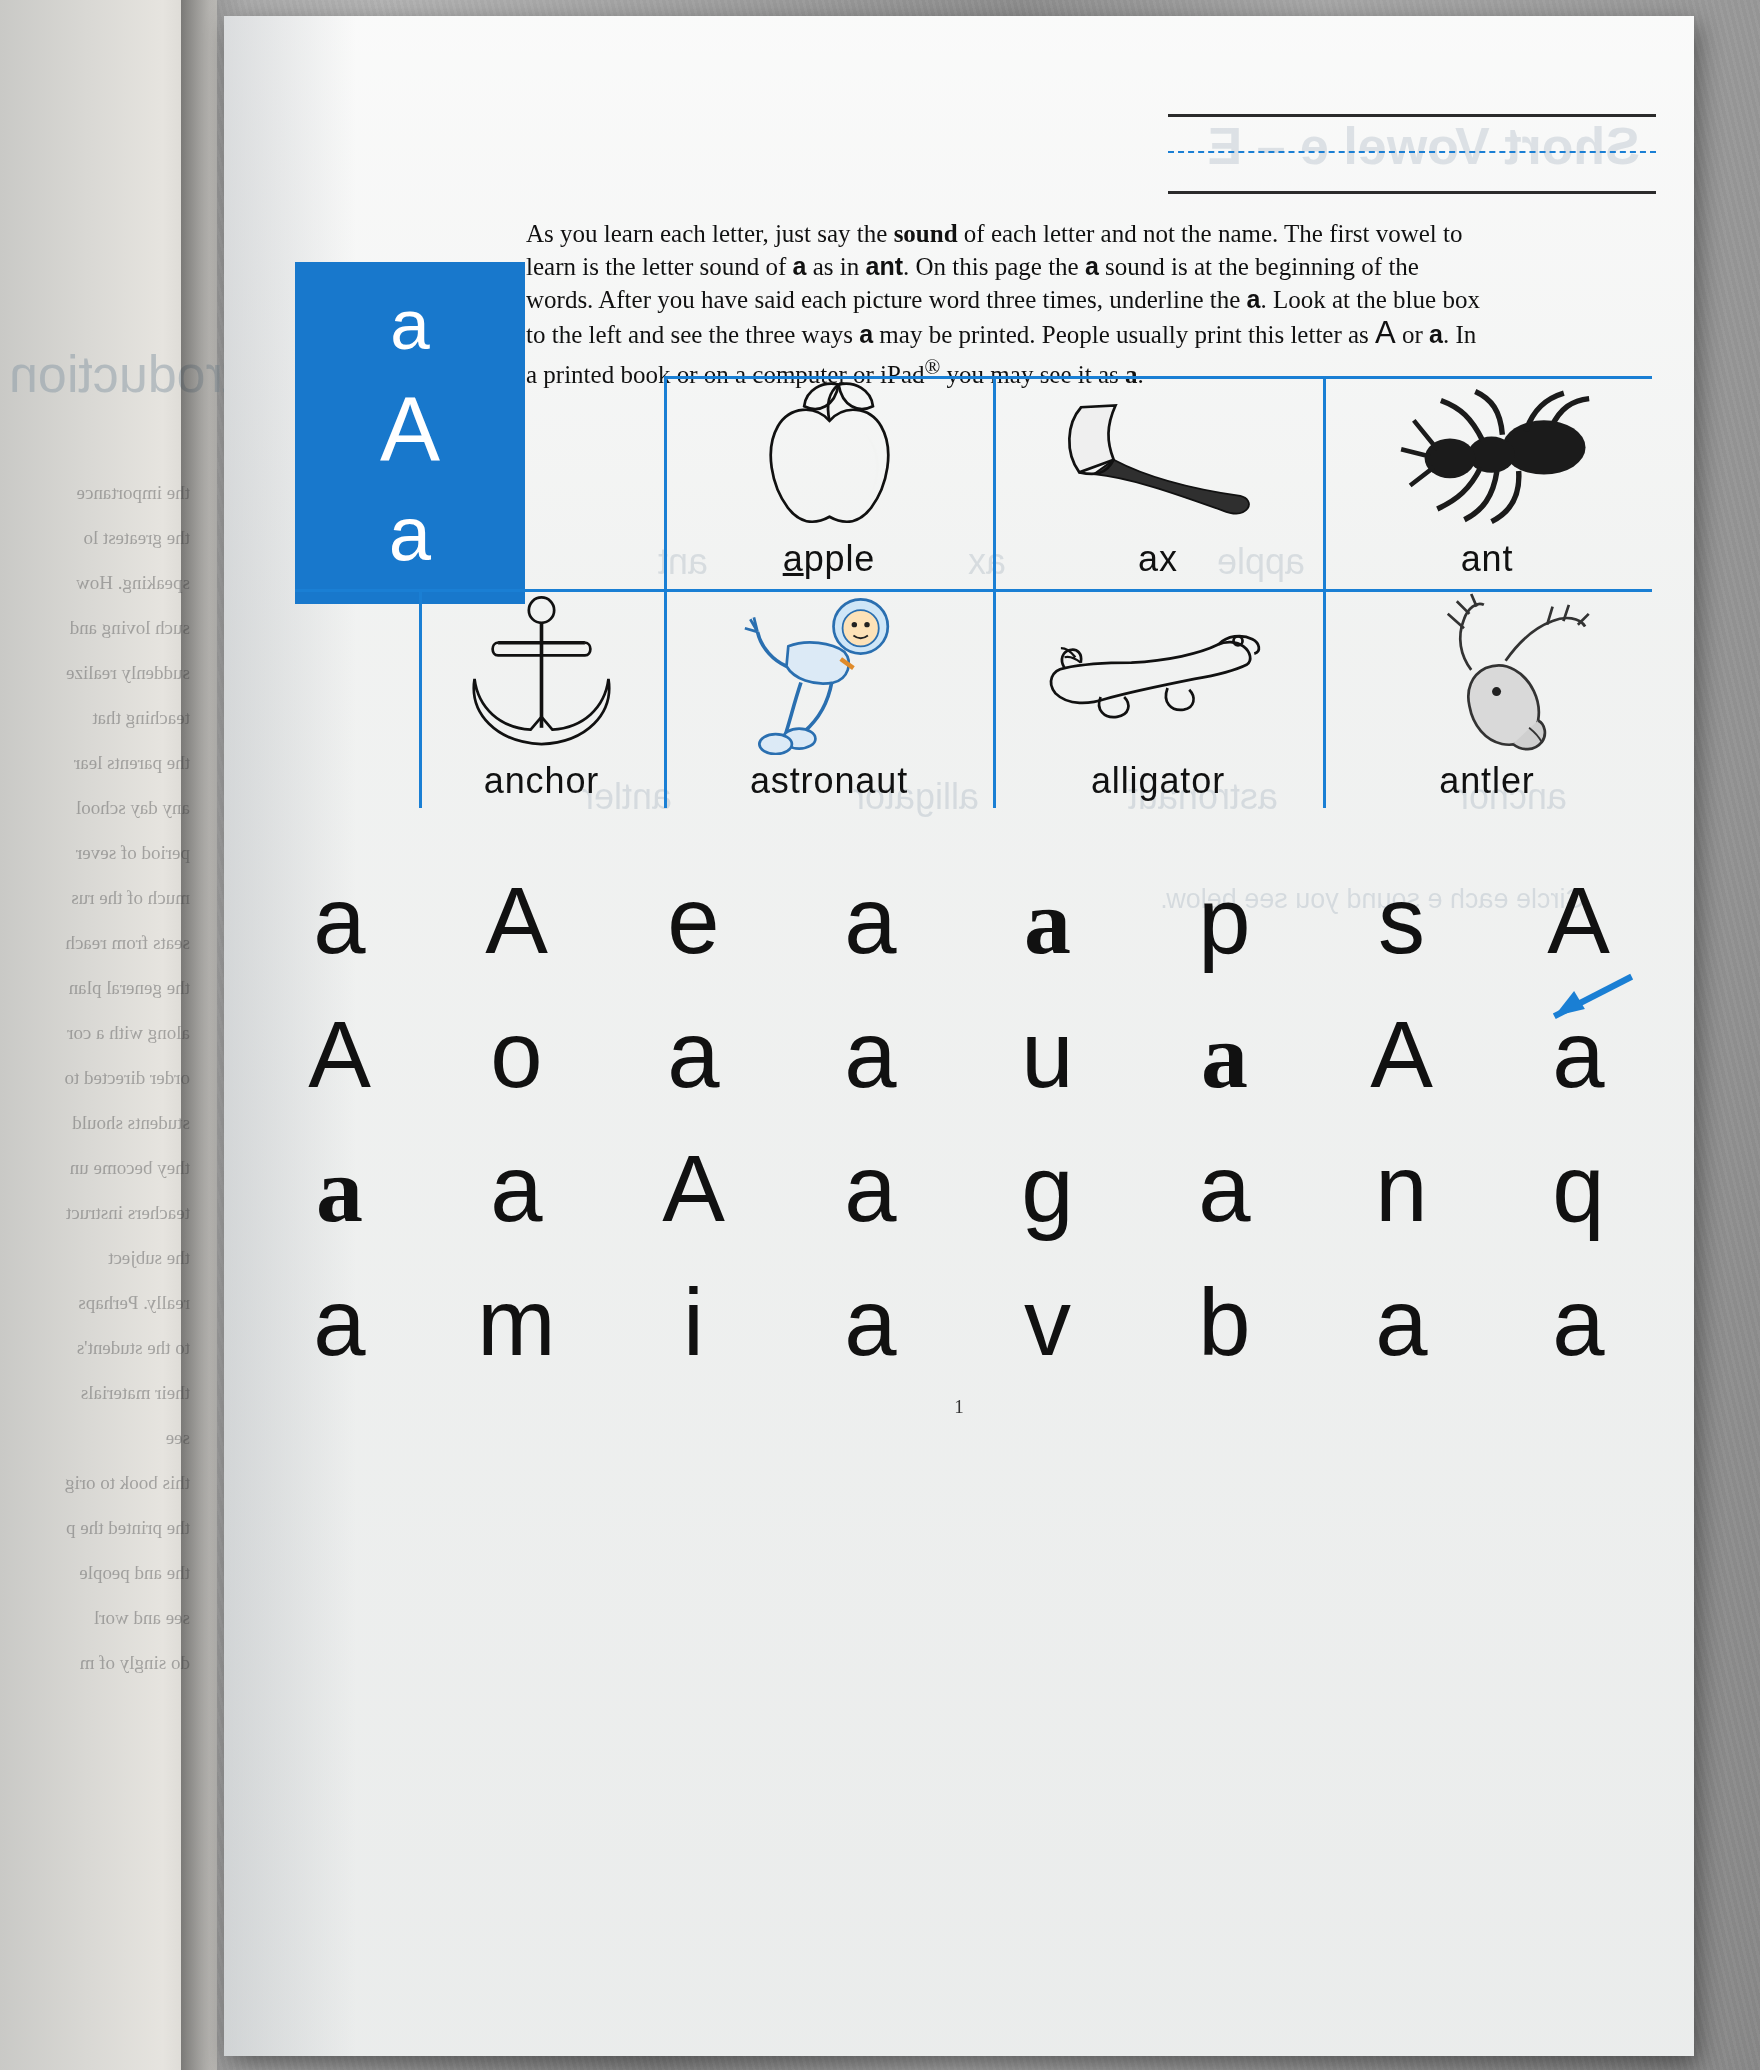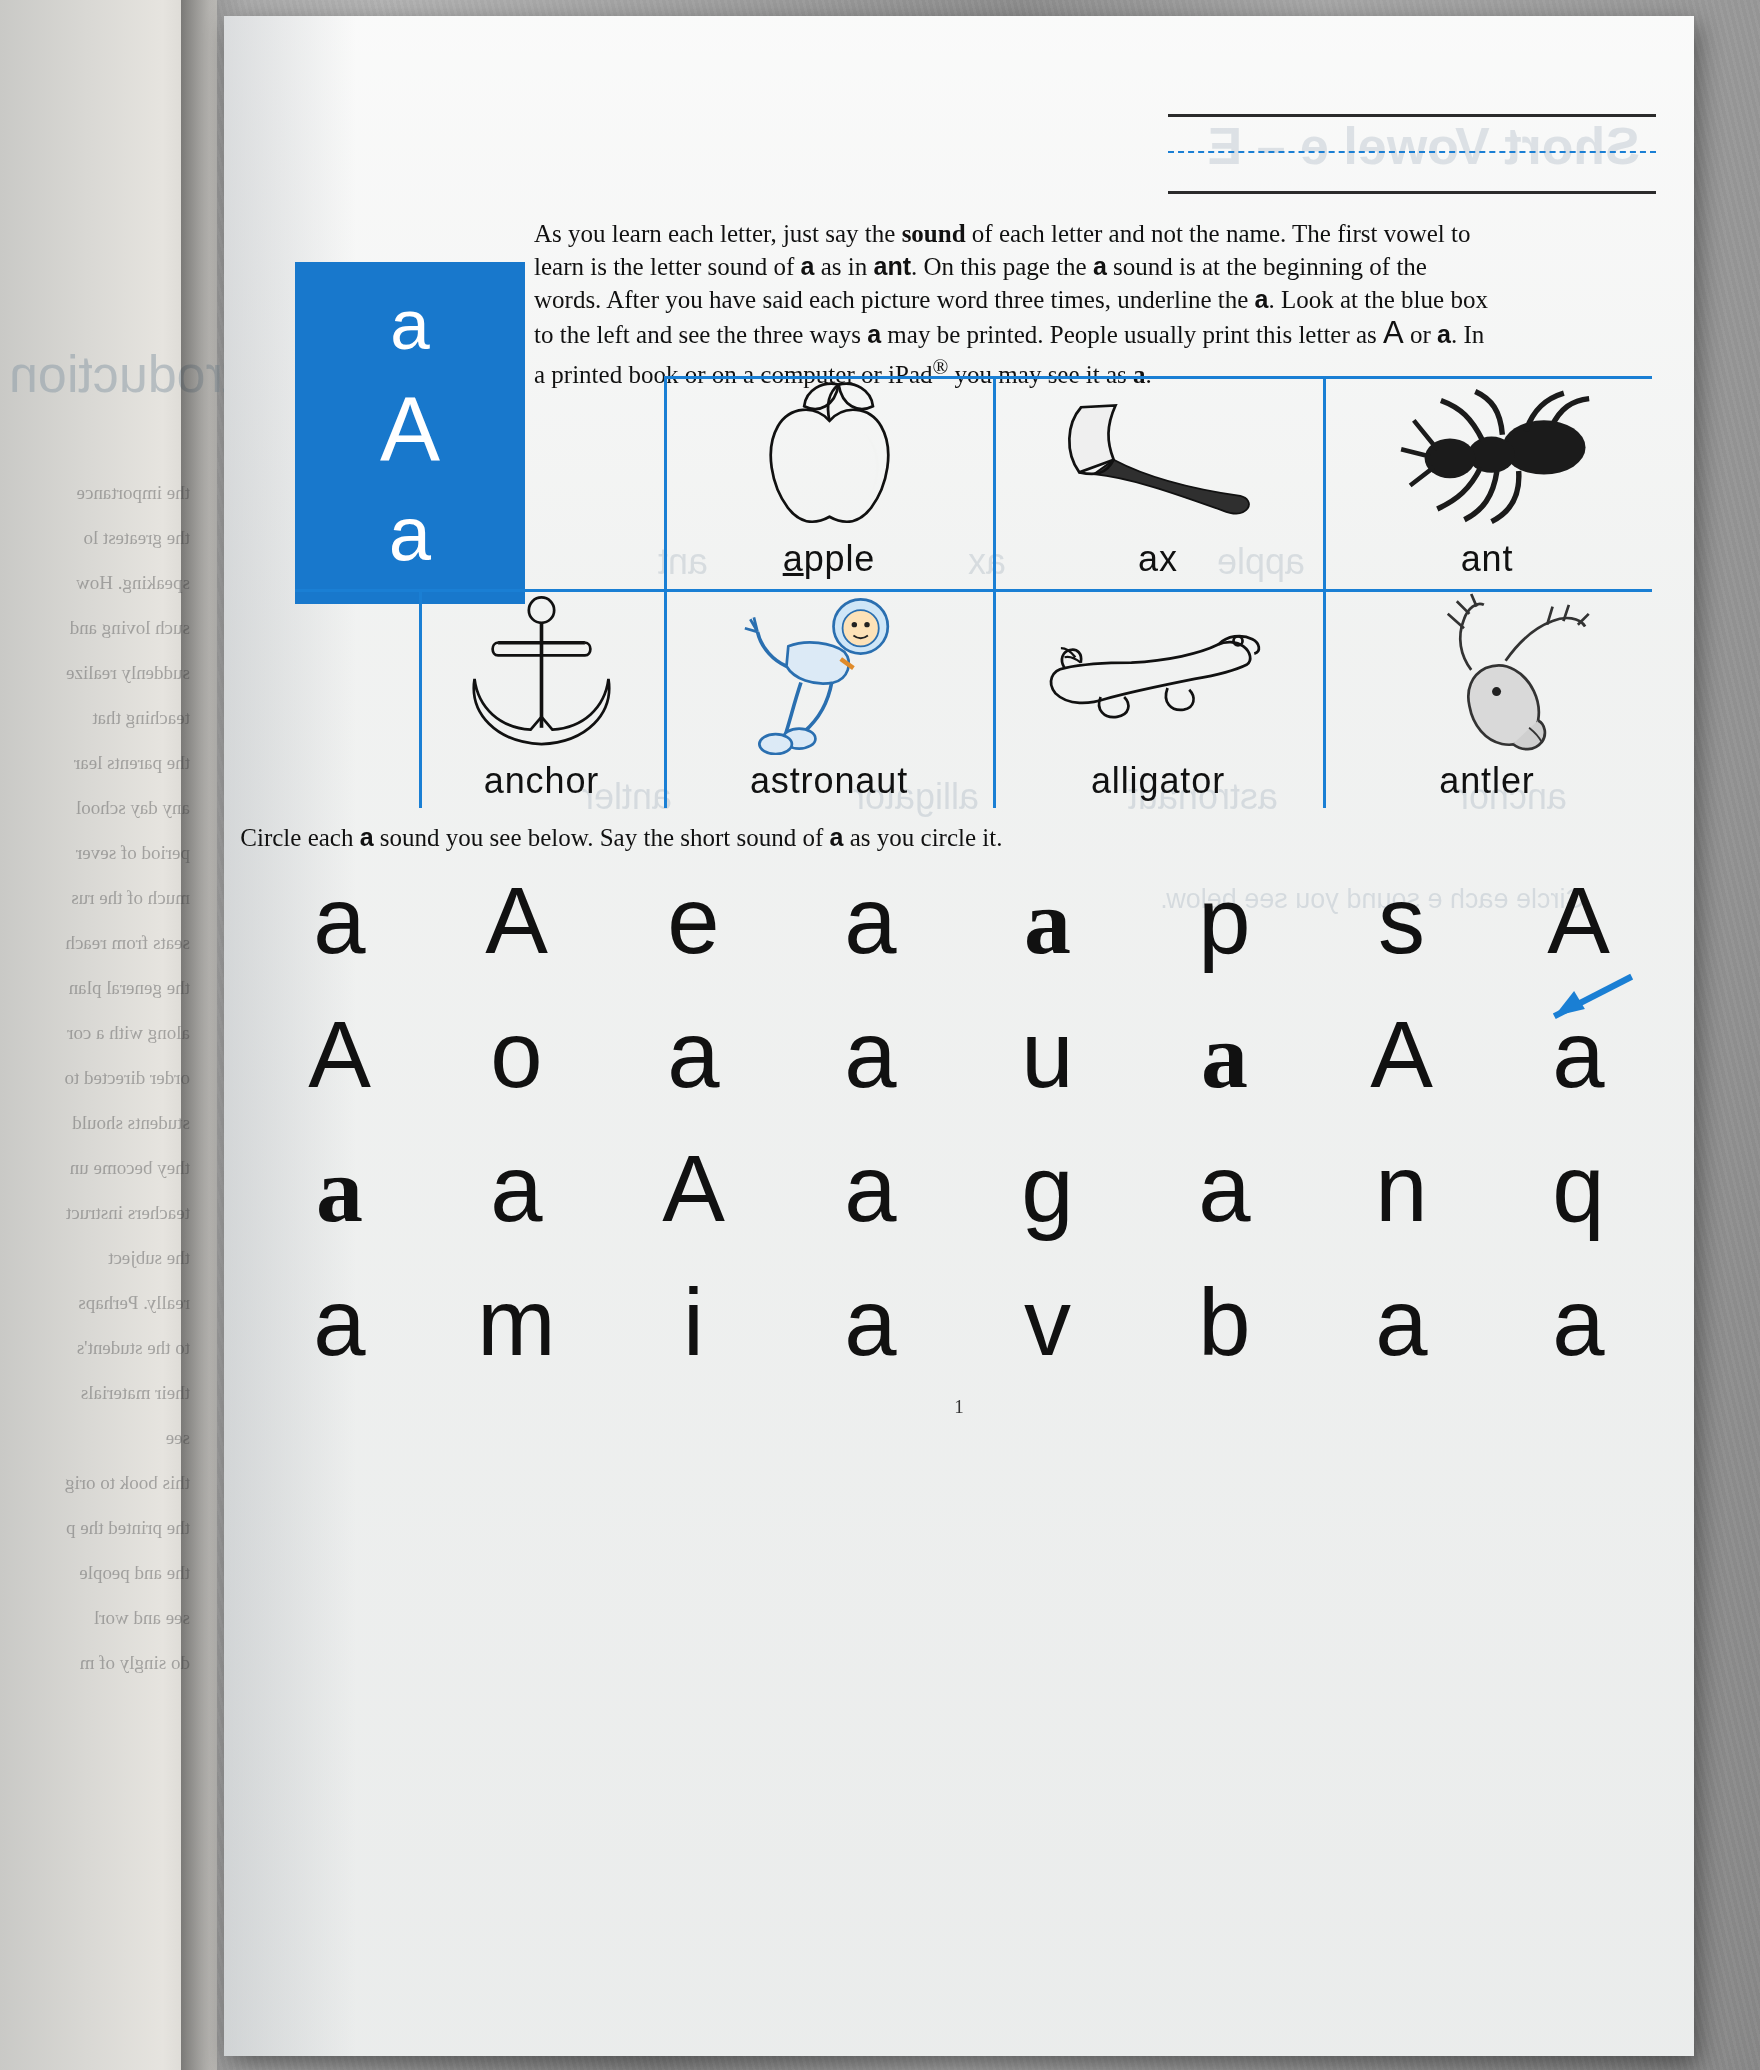--- a/index.html
+++ b/index.html
@@ -134,21 +134,20 @@
   
   .intro {
     position: absolute;
     left: 302px;
     top: 201px;
     width: 959px;
     font-size: 25px;
     line-height: 33px;
     color: #111;
     text-align: left;
-    padding-left: 8px;
   }
   .intro b { font-weight: bold; }
   .sans-a { font-family: "Liberation Sans", sans-serif; font-weight: bold; }
   .sans-A { font-family: "Liberation Sans", sans-serif; font-size: 31px; }
 
   
   .bluebox {
     position: absolute;
     left: 71px;
     top: 246px;
@@ -450,23 +449,20 @@
       </div>
 
       <div class="arrow">
         <svg width="136" height="63" viewBox="0 0 150 70">
           <path d="M148 4 L62 48" stroke="#1a7fd4" stroke-width="7" fill="none"></path>
           <path d="M62 48 L96 40 L84 20 Z" fill="#1a7fd4"></path>
         </svg>
       </div>
     </div>
 
-    <div class="instruction">
-      Circle each <span class="sans-a">a</span> sound you see below. Say the short sound of <span class="sans-a">a</span> as you circle it.
-    </div>
 
     <div class="letters">
       <div class="lrow">
         <span>a</span>
         <span>A</span>
         <span>e</span>
         <span>a</span>
         <span class="serifish" style="font-weight:bold;">a</span>
         <span>p</span>
         <span>s</span>

